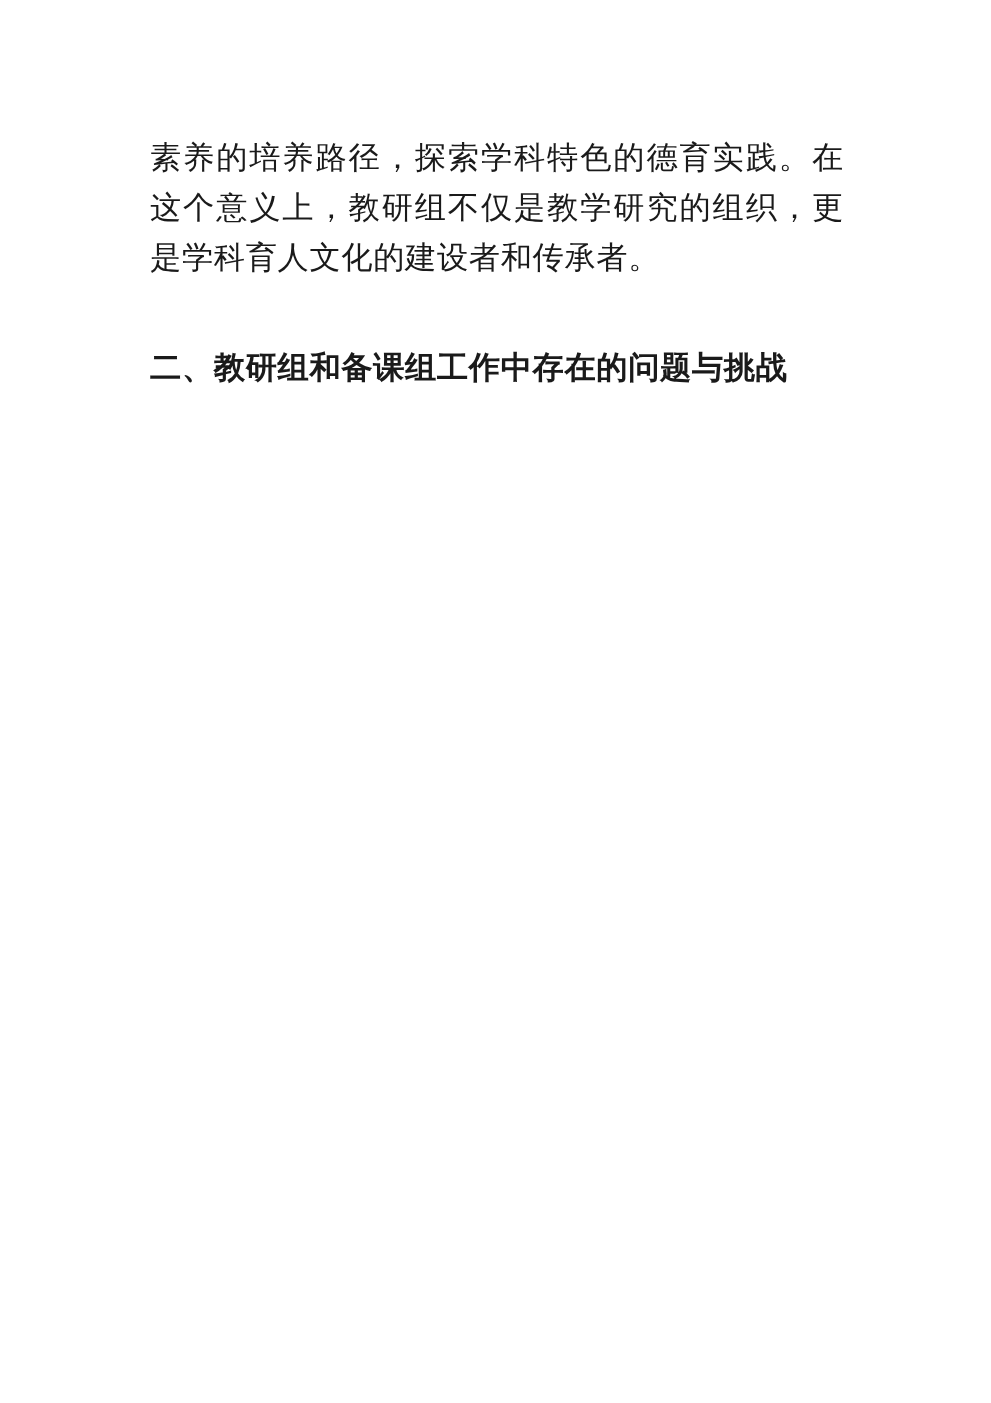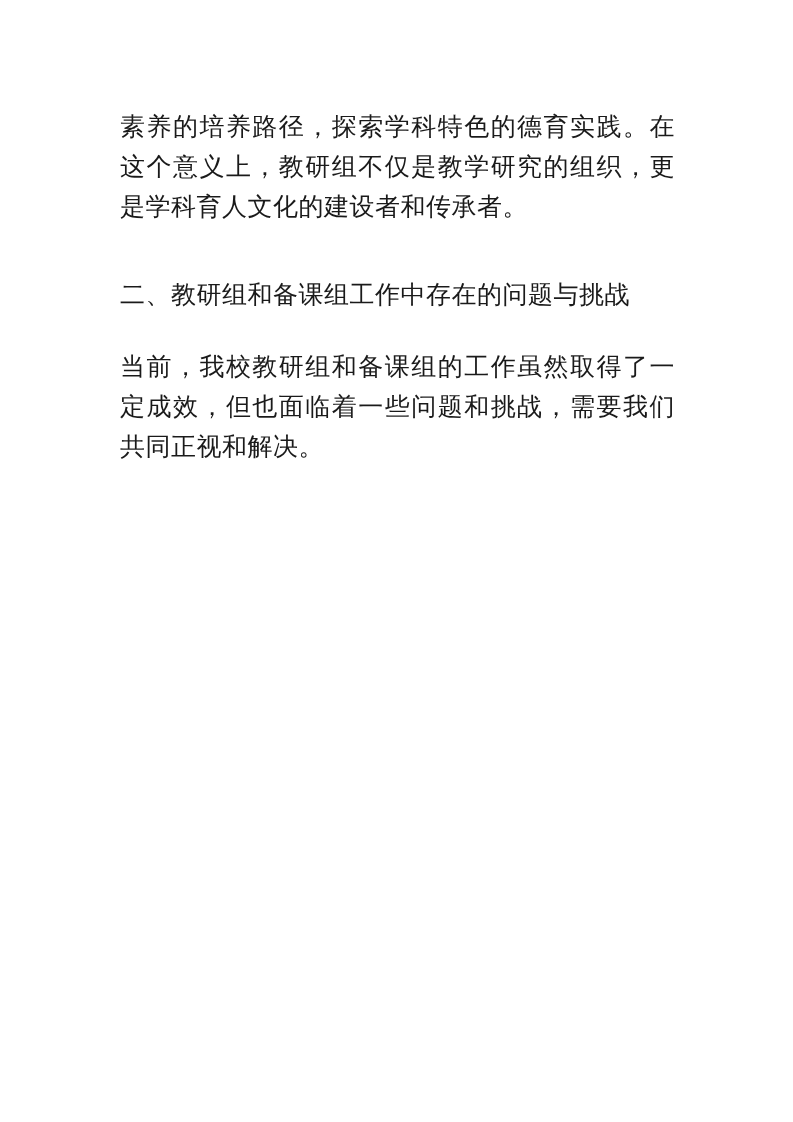--- a/index.html
+++ b/index.html
@@ -26,32 +26,31 @@
   .para {
     margin: 0 0 48px 0;
     font-size: 25px;
     line-height: 40px;
     color: #1a1a1a;
     text-align: justify;
     word-break: break-all;
     letter-spacing: 0.5px;
   }
   .heading {
-    margin: 0 0 32px 0;
+    margin: 0 0 48px 0;
     font-size: 25px;
     line-height: 40px;
     color: #1a1a1a;
-    font-weight: normal;
+    font-weight: bold;
     letter-spacing: 0.5px;
     text-align: left;
     word-break: break-all;
   }
 </style>
 </head>
 <body>
 
 <div class="page">
   <div class="article">
     <p class="para">素养的培养路径，探索学科特色的德育实践。在这个意义上，教研组不仅是教学研究的组织，更是学科育人文化的建设者和传承者。</p>
     <h2 class="heading">二、教研组和备课组工作中存在的问题与挑战</h2>
-    <p class="para">当前，我校教研组和备课组的工作虽然取得了一定成效，但也面临着一些问题和挑战，需要我们共同正视和解决。</p>
   </div>
 </div>
 
 </body></html>

